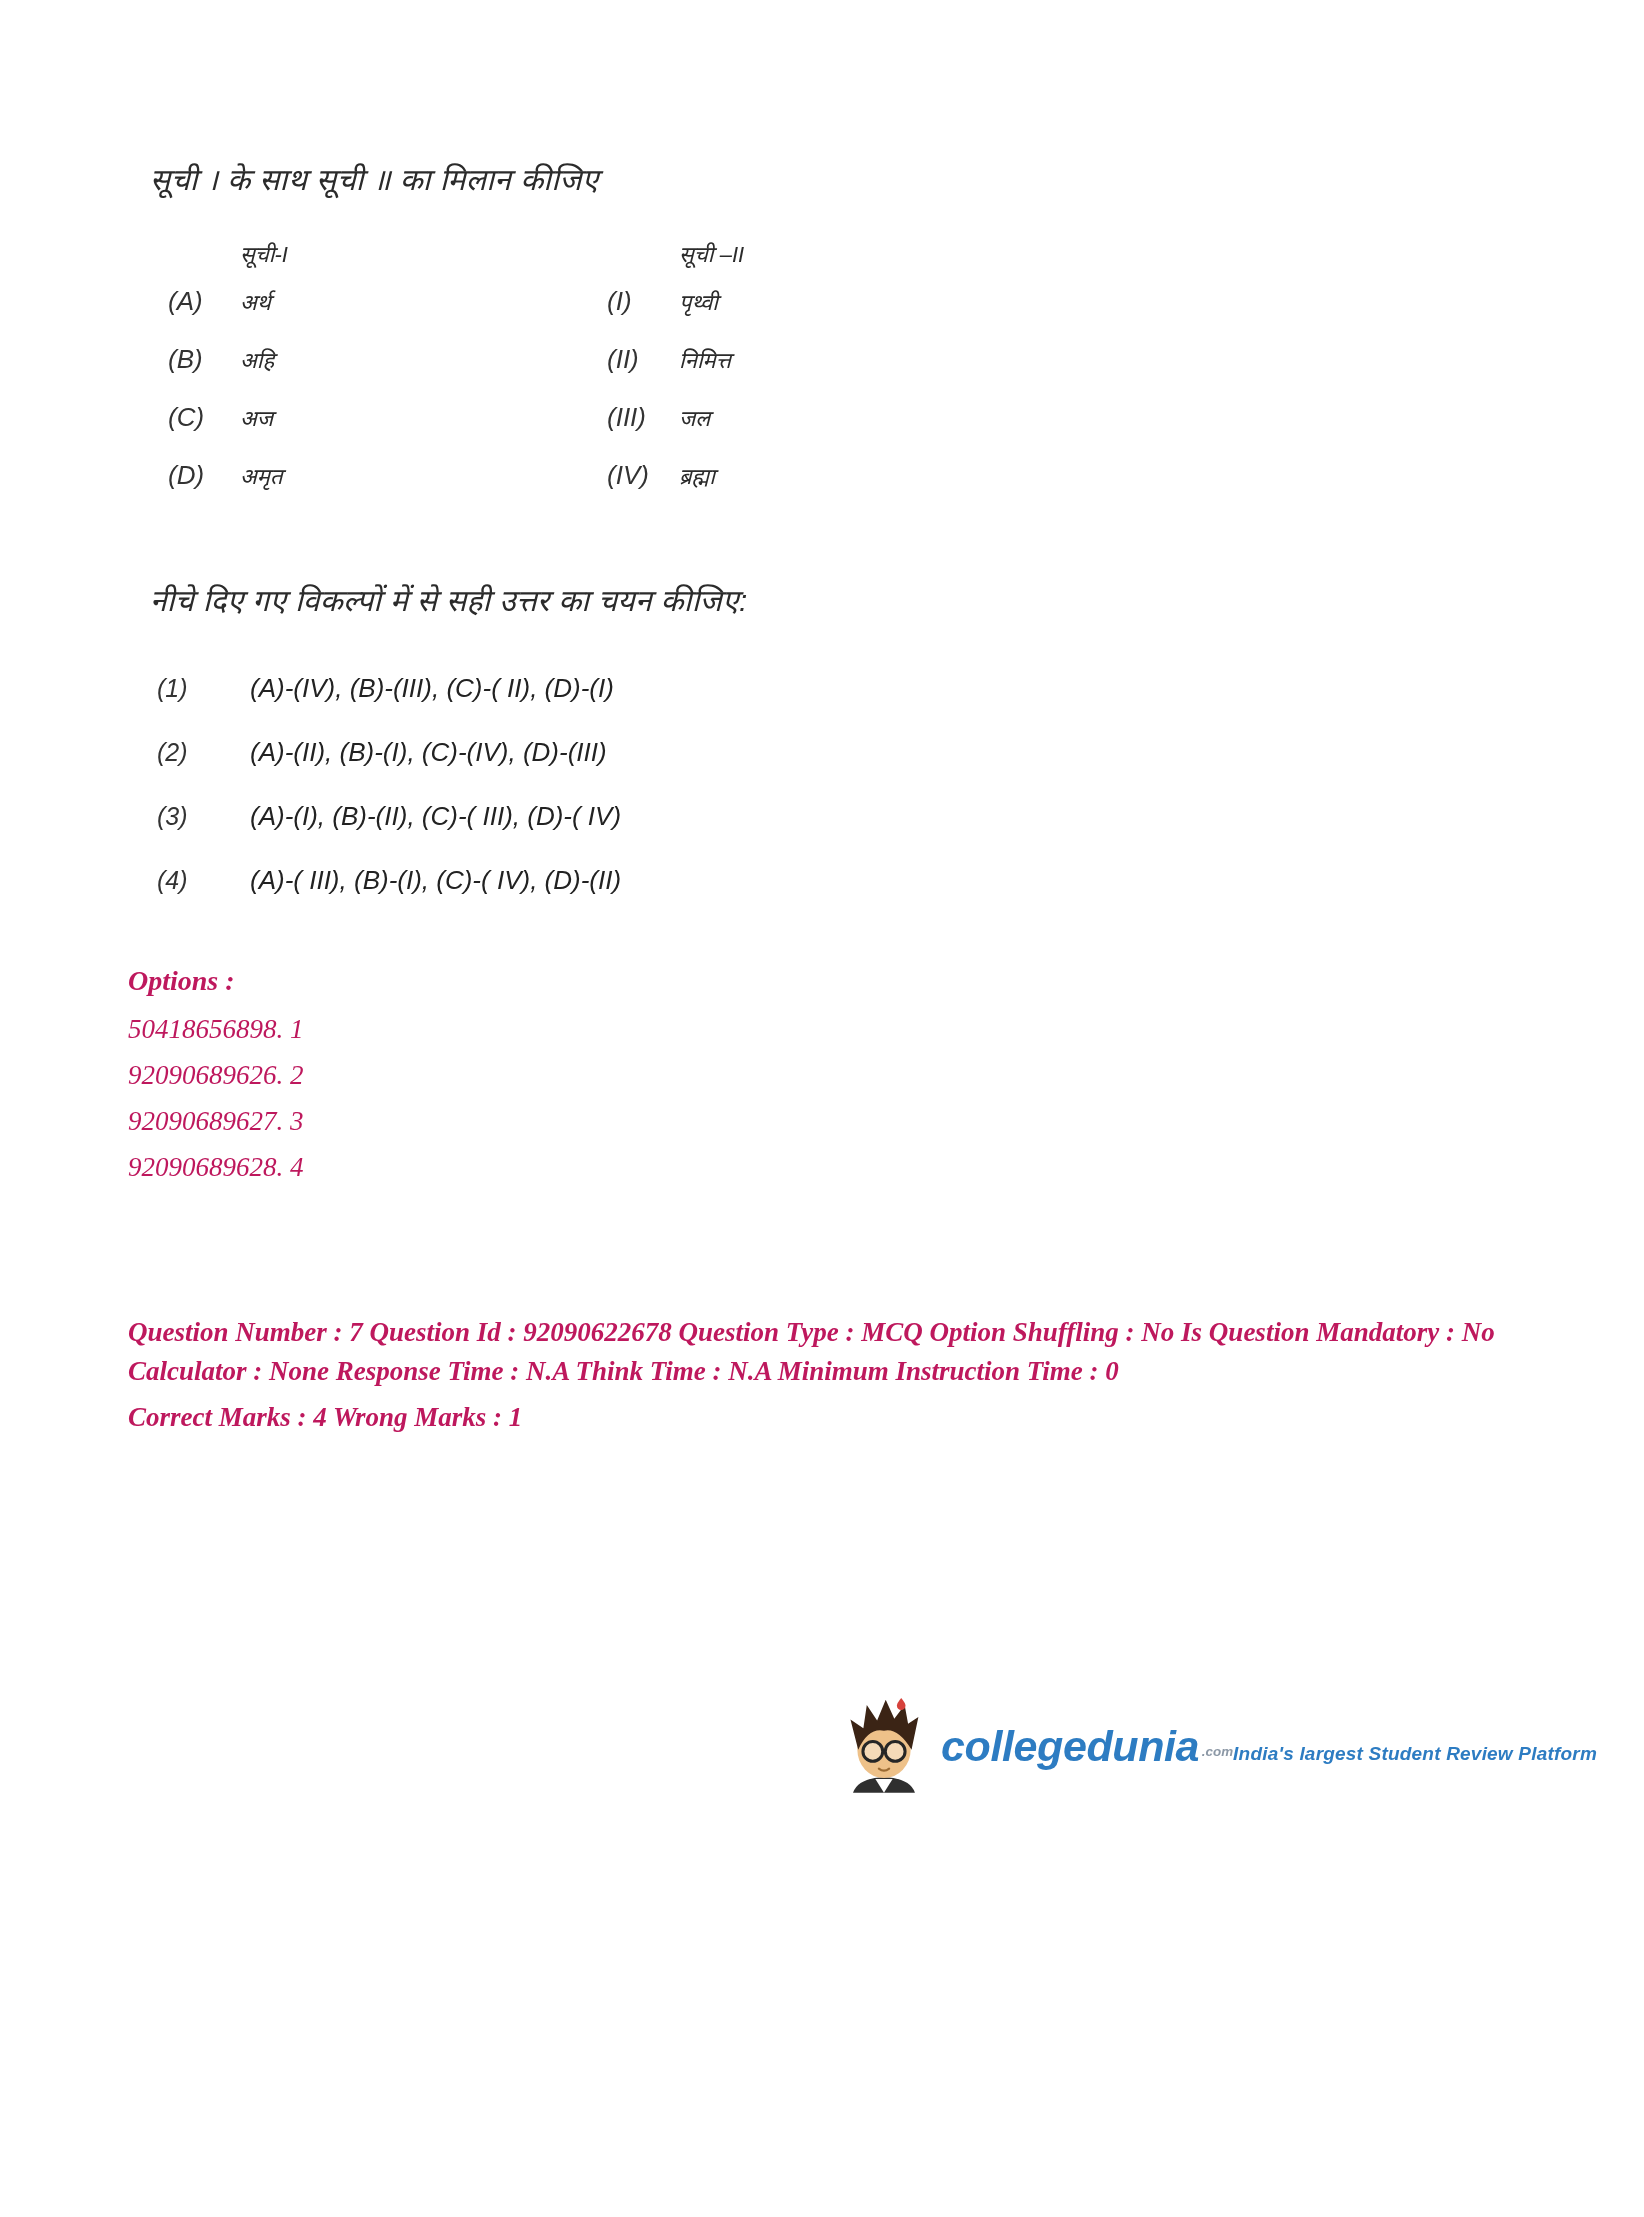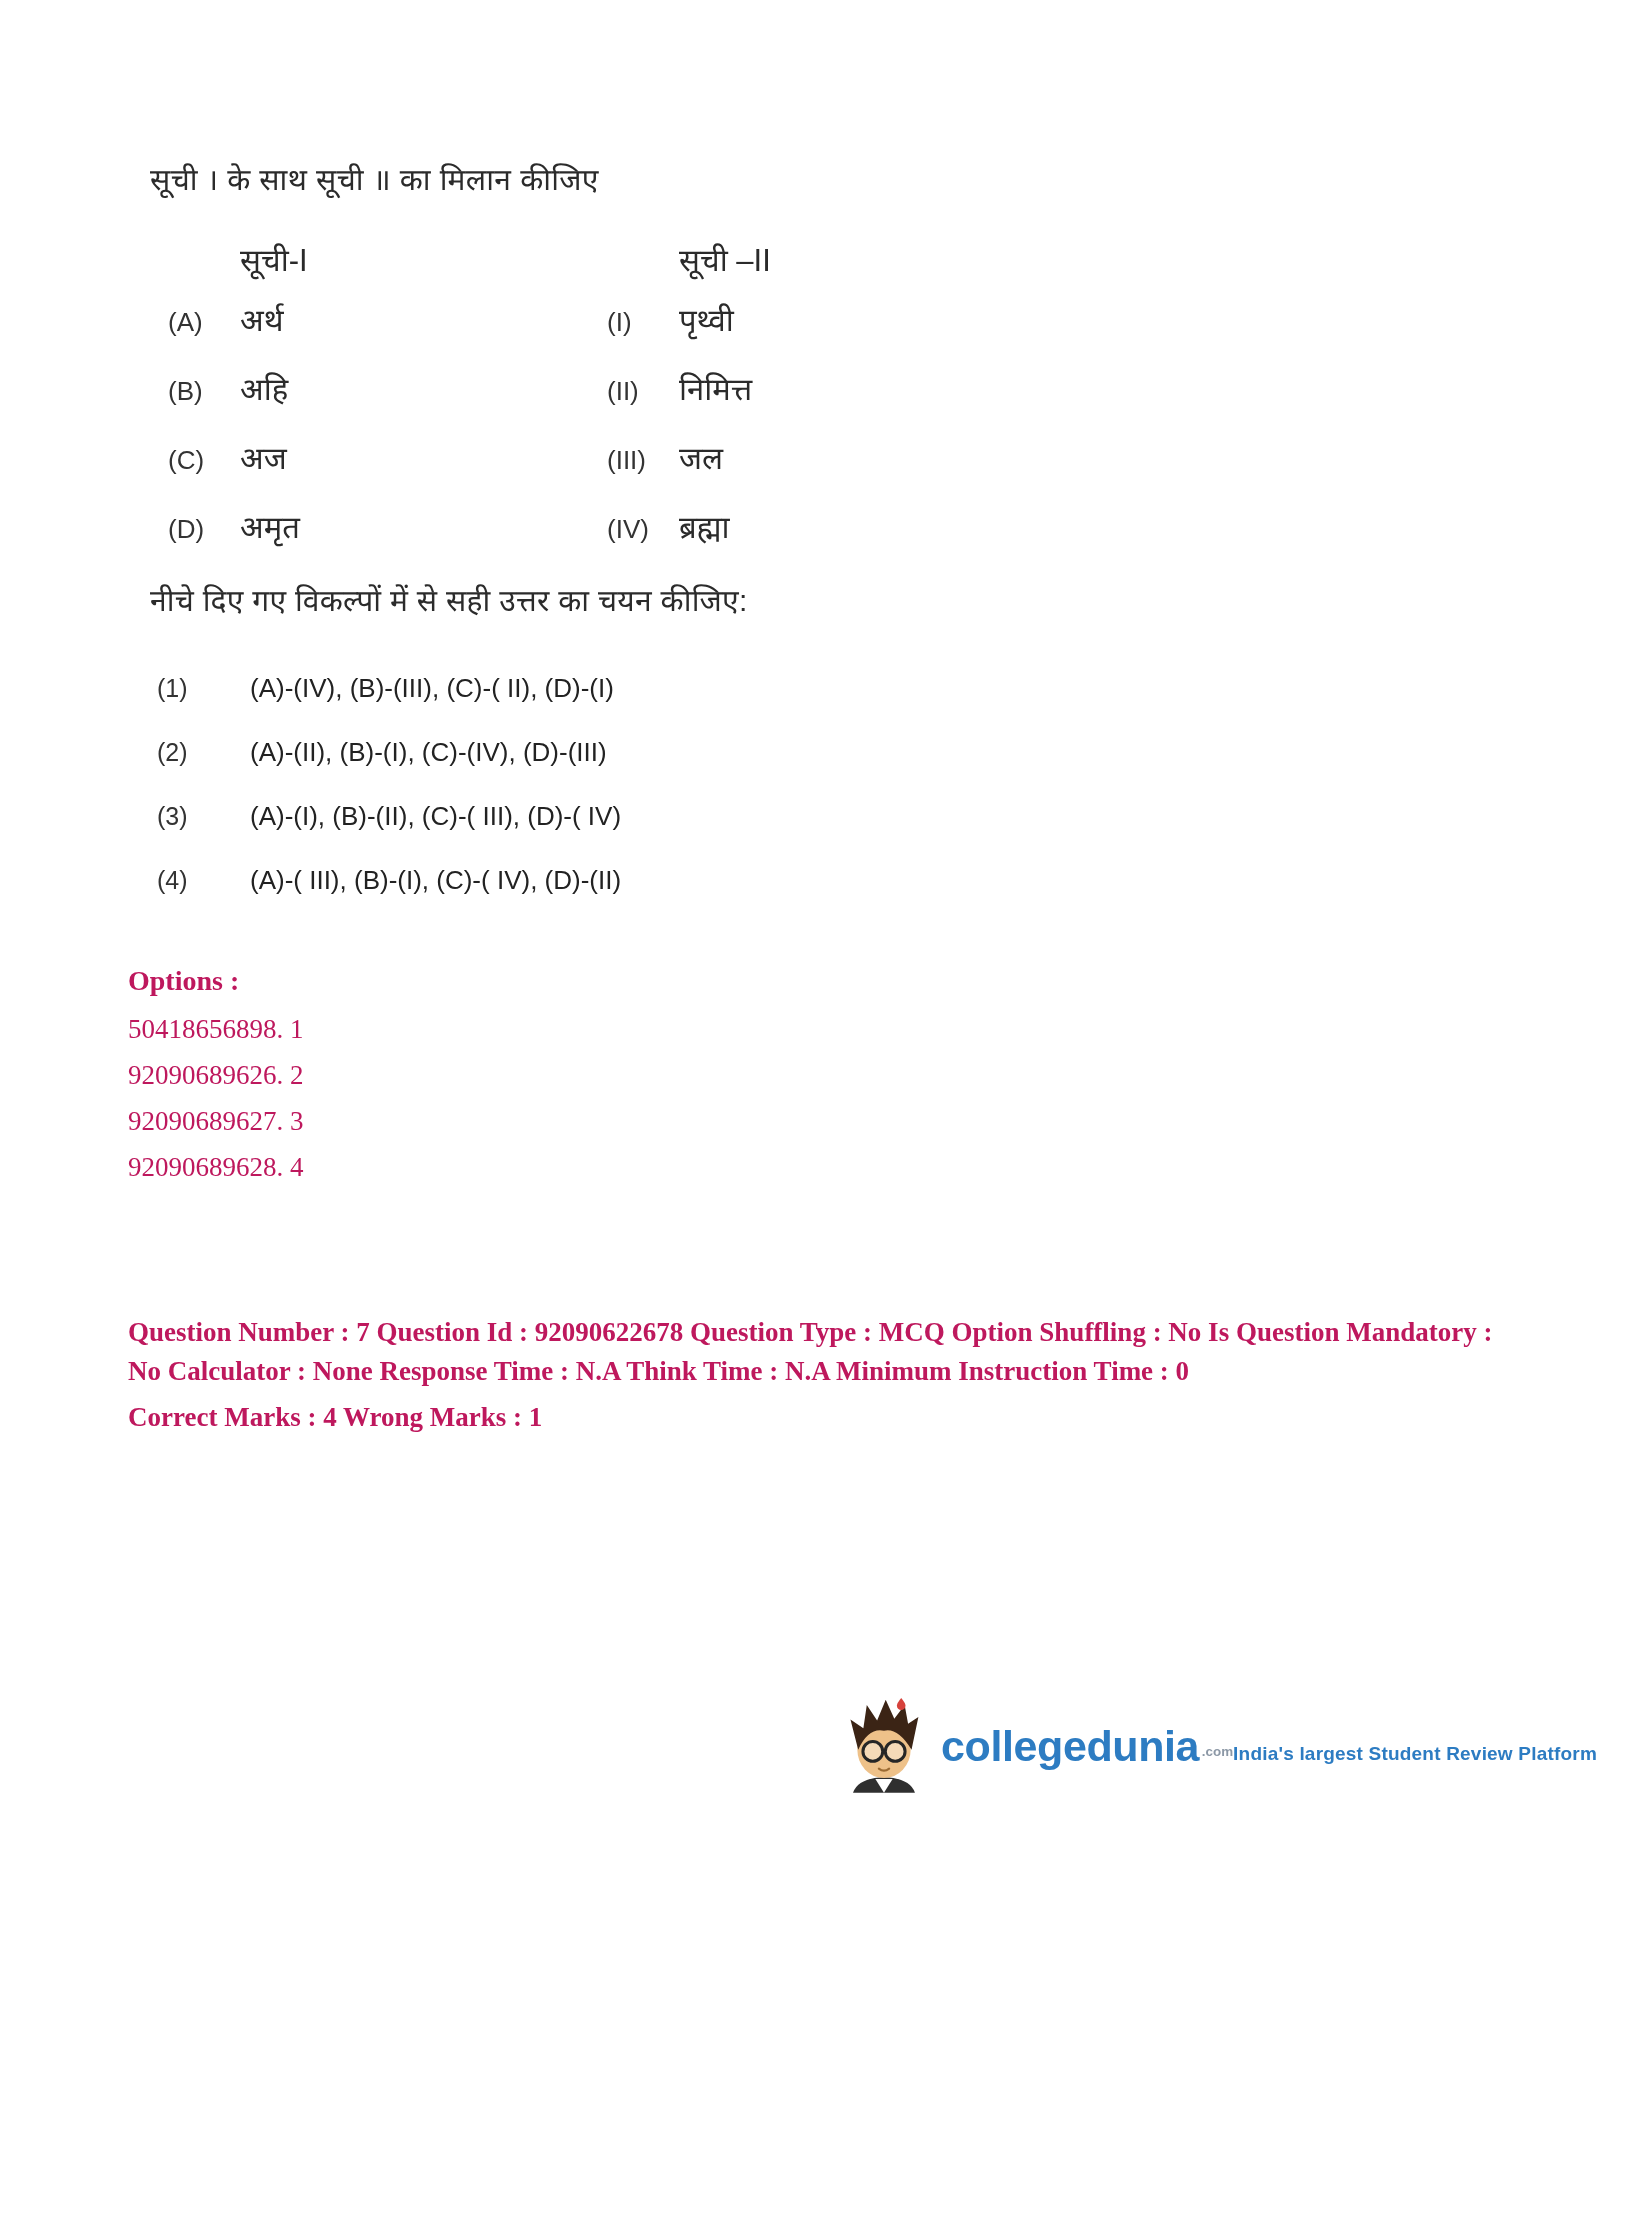--- a/index.html
+++ b/index.html
@@ -3,41 +3,42 @@
 <meta charset="utf-8">
 <style>
   * { margin:0; padding:0; box-sizing:border-box; }
   html,body { background:#ffffff; }
   body { font-family:"Liberation Sans", sans-serif; }
   .page {
     position:relative;
     width:1644px; height:1819px;
     background:#ffffff;
     overflow:hidden;
+    font-style:italic;
   }
 
   
   .scan { color:#2b2b2b; }
 
   .q-heading {
     position:absolute; left:150px; top:158px;
     font-size:30px; letter-spacing:0.4px;
   }
 
   .match-table { position:absolute; left:168px; top:238px; }
   .mt-row {
     display:grid;
     grid-template-columns:72px 367px 72px auto;
     align-items:baseline;
     font-size:29.6px;
     margin-bottom:27px;
   }
   .mt-row.header { margin-bottom:18px; }
   .mt-label { font-size:26px; color:#333; }
-  .mt-word { font-size:31px; }
+  .mt-word { font-size:22px; }
 
   .q-instruction {
     position:absolute; left:150px; top:579px;
     font-size:30px; letter-spacing:0.3px;
   }
 
   .choices { position:absolute; left:157px; top:673px; }
   .choice-row {
     display:grid;
     grid-template-columns:93px auto;

